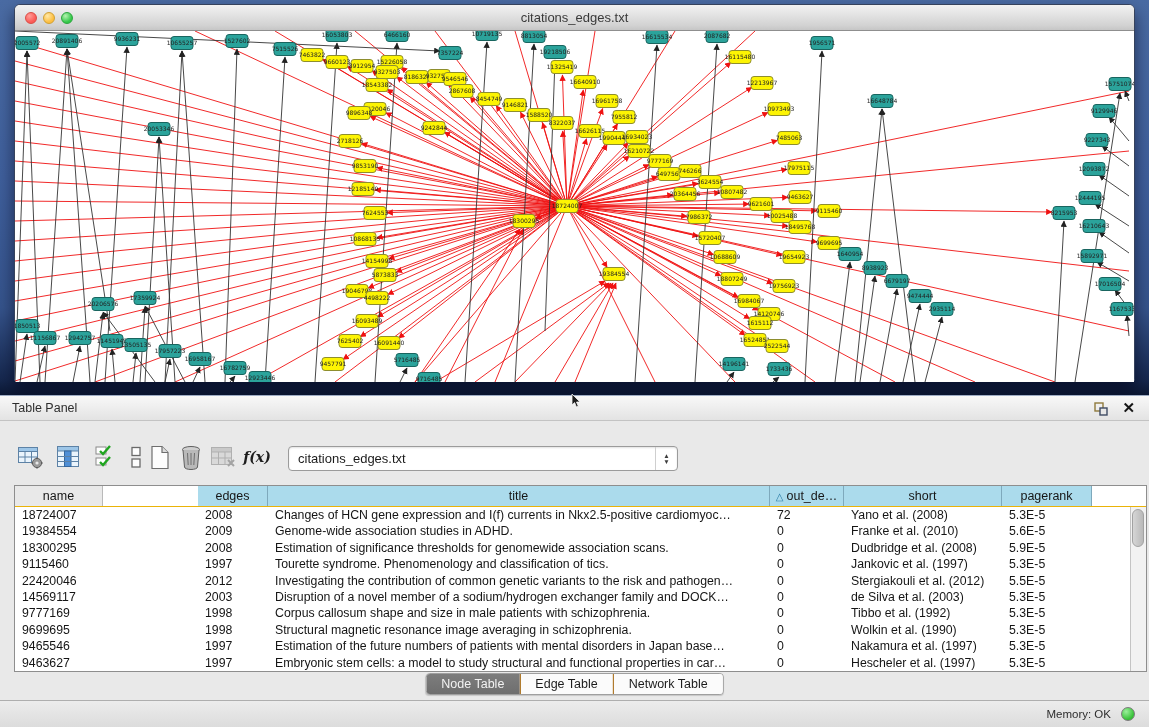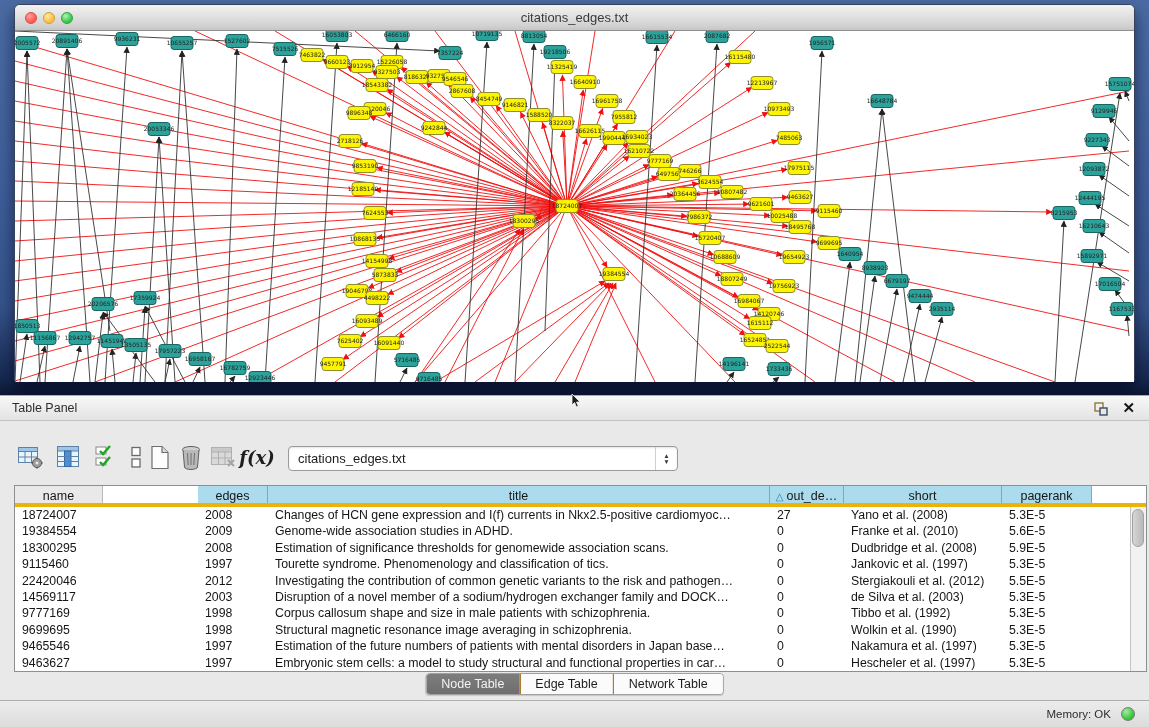--- a/index.html
+++ b/index.html
@@ -35,31 +35,31 @@
   .table-panel { position:absolute; left:0; top:395px; width:1149px; height:305px; background:#e9e9e9; }
   .panel-titlebar { position:absolute; left:0; top:0; width:100%; height:26px;
     background:linear-gradient(180deg,#f8f8f8,#e3e3e3); border-bottom:1px solid #c3c3c3;
     border-top:1px solid #9eacc4; }
   .panel-title { position:absolute; left:12px; top:5px; font-size:12.5px; color:#2d2d2d; }
   .float-btn { position:absolute; right:40px; top:5px; width:16px; height:16px; cursor:default; }
   .close-btn { position:absolute; right:14px; top:3px; font-size:15px; font-weight:bold; color:#161616; line-height:18px; }
 
   .toolbar { position:absolute; left:0; top:42px; width:100%; height:40px; }
   .tool-btn { position:absolute; top:6px; width:28px; height:28px; display:flex; align-items:center; justify-content:center; }
-  .fx-label { font-family:"DejaVu Serif",serif; font-style:italic; font-weight:bold; font-size:18px; color:#1d1d1d; }
+  .fx-label { font-family:"DejaVu Serif",serif; font-style:italic; font-weight:bold; font-size:14px; color:#1d1d1d; }
   .combo { position:absolute; left:288px; top:9px; width:390px; height:25px; background:#fff;
     border:1px solid #9b9b9b; border-radius:4px; box-shadow:inset 0 1px 2px rgba(0,0,0,.12);
     font-size:13px; color:#1b1b1b; line-height:23px; padding-left:9px; }
   .combo-stepper { position:absolute; right:0; top:0; width:22px; height:23px; border-left:1px solid #cfcfcf;
     display:flex; flex-direction:column; align-items:center; justify-content:center; }
   .combo-stepper span { font-size:6.5px; color:#3c3c3c; line-height:5.5px; }
 
   .data-table { position:absolute; left:14px; top:90px; width:1133px; height:187px;
     background:#fff; border:1px solid #8e8e8e; }
-  .thead { display:flex; height:21px; border-bottom:4px solid #eab308; }
+  .thead { display:flex; height:21px; border-bottom:1px solid #eab308; }
   .th { font-size:12.5px; color:#161616; text-align:center; line-height:20px;
     background:#abdbec; border-right:1px solid #7ea9bc; overflow:hidden; white-space:nowrap; }
   .th.c0 { background:#e9e9e9; border-right:1px solid #b9b9b9; }
   .th.fill { background:#fff; border-right:none; flex:1; }
   .sort-tri { color:#2a7ca6; font-size:10px; margin-right:3px; }
   .tbody { position:absolute; left:0; top:21px; right:16px; bottom:0; overflow:hidden; }
   .tr { display:flex; height:16.4px; background:#fff; }
   .td { font-size:12.3px; color:#151515; line-height:16.4px; padding-left:7px;
     overflow:hidden; white-space:nowrap; }
   .c0 { width:88px; } .c1 { width:95px;margin-top:27px; } .c2 { width:70px; } .c3 { width:502px; }
@@ -618,21 +618,21 @@
       <div class="th c5">short</div>
       <div class="th c6">pagerank</div>
       <div class="th fill"></div>
     </div>
     <div class="tbody">
         <div class="tr">
           <div class="td c0">18724007</div>
           <div class="td c1">1</div>
           <div class="td c2">2008</div>
           <div class="td c3">Changes of HCN gene expression and I(f) currents in Nkx2.5-positive cardiomyoc…</div>
-          <div class="td c4">27</div>
+          <div class="td c4">72</div>
           <div class="td c5">Yano et al. (2008)</div>
           <div class="td c6">5.3E-5</div>
         </div>
         <div class="tr">
           <div class="td c0">19384554</div>
           <div class="td c1">6</div>
           <div class="td c2">2009</div>
           <div class="td c3">Genome-wide association studies in ADHD.</div>
           <div class="td c4">0</div>
           <div class="td c5">Franke et al. (2010)</div>

